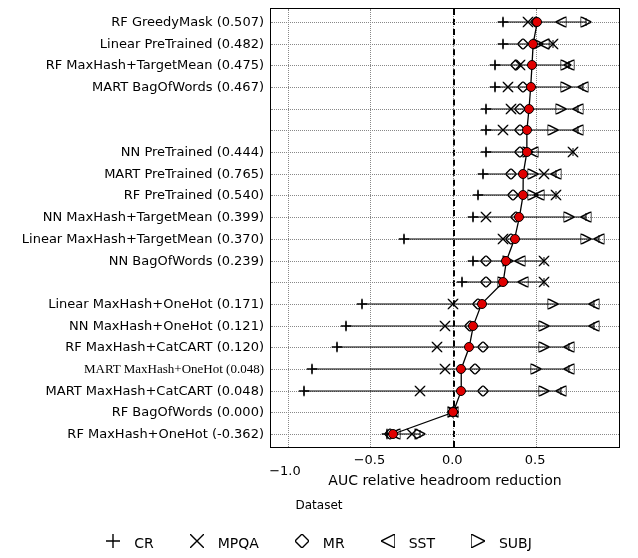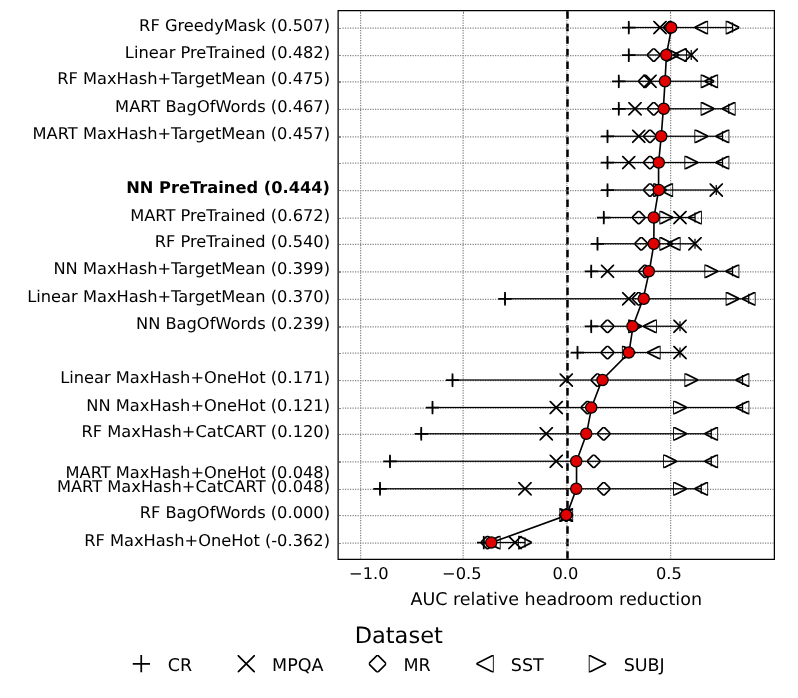--- a/index.html
+++ b/index.html
@@ -65,22 +65,22 @@
   }
   .legend {
     position: absolute;
     top: 498px;
     left: 0;
     width: 638px;
     text-align: center;
     font-size: 14px;
   }
   .legend-title {
-    margin-bottom: 5px;
-    font-size: 18px;
+    margin-bottom: 22px;
+    font-size: 12px;
   }
   .legend-items {
     display: flex;
     justify-content: center;
     gap: 36px;
     align-items: center;
   }
   .legend-item {
     display: flex;
     align-items: center;
@@ -773,35 +773,34 @@
         <div class="legend-item">
           <span class="legend-marker">
             <svg width="14" height="14" viewBox="-7 -7 14 14" style="display: block;">
               <path fill="none" stroke="#000" stroke-width="1.4" d="M -7 -7 L 7 0 L -7 7 Z"></path>
             </svg>
           </span>
           <span>SUBJ</span>
         </div>
       </div>
   </div>
-<div class="x-tick-label" style="left: 295px;">−1.0</div>
+<div class="x-tick-label" style="left: 285px; margin-top: 11px;">−1.0</div>
     <div class="x-tick-label" style="left: 369.429px;">−0.5</div>
     <div class="x-tick-label" style="left: 452.286px;">0.0</div>
     <div class="x-tick-label" style="left: 535.143px;">0.5</div>
     <div class="y-label" style="top: 21.0099px;">RF GreedyMask (0.507)</div>
     <div class="y-label" style="top: 42.6931px;">Linear PreTrained (0.482)</div>
     <div class="y-label" style="top: 64.3762px;">RF MaxHash+TargetMean (0.475)</div>
     <div class="y-label" style="top: 86.0594px;">MART BagOfWords (0.467)</div>
-    <div class="y-label" style="top: 107.743px;">MART MaxHash+TargetMean (0.457)</div>
-    <div class="y-label" style="top: 151.109px; font-weight: bold;">NN PreTrained (0.444)</div>
-    <div class="y-label" style="top: 172.792px;">MART PreTrained (0.672)</div>
+    <div class="y-label" style="top: 151.109px;">NN PreTrained (0.444)</div>
+    <div class="y-label" style="top: 172.792px;">MART PreTrained (0.765)</div>
     <div class="y-label" style="top: 194.475px;">RF PreTrained (0.540)</div>
     <div class="y-label" style="top: 216.158px;">NN MaxHash+TargetMean (0.399)</div>
     <div class="y-label" style="top: 237.842px;">Linear MaxHash+TargetMean (0.370)</div>
     <div class="y-label" style="top: 259.525px;">NN BagOfWords (0.239)</div>
     <div class="y-label" style="top: 302.891px;">Linear MaxHash+OneHot (0.171)</div>
     <div class="y-label" style="top: 324.574px;">NN MaxHash+OneHot (0.121)</div>
     <div class="y-label" style="top: 346.257px;">RF MaxHash+CatCART (0.120)</div>
-    <div class="y-label" style="top: 379px;">MART MaxHash+OneHot (0.048)</div>
+    <div class="y-label" style="top: 369px; font-family: Liberation Serif, serif;">MART MaxHash+OneHot (0.048)</div>
     <div class="y-label" style="top: 389.624px;">MART MaxHash+CatCART (0.048)</div>
     <div class="y-label" style="top: 411.307px;">RF BagOfWords (0.000)</div>
     <div class="y-label" style="top: 432.99px;">RF MaxHash+OneHot (-0.362)</div>
   </div>
 
 </body></html>

